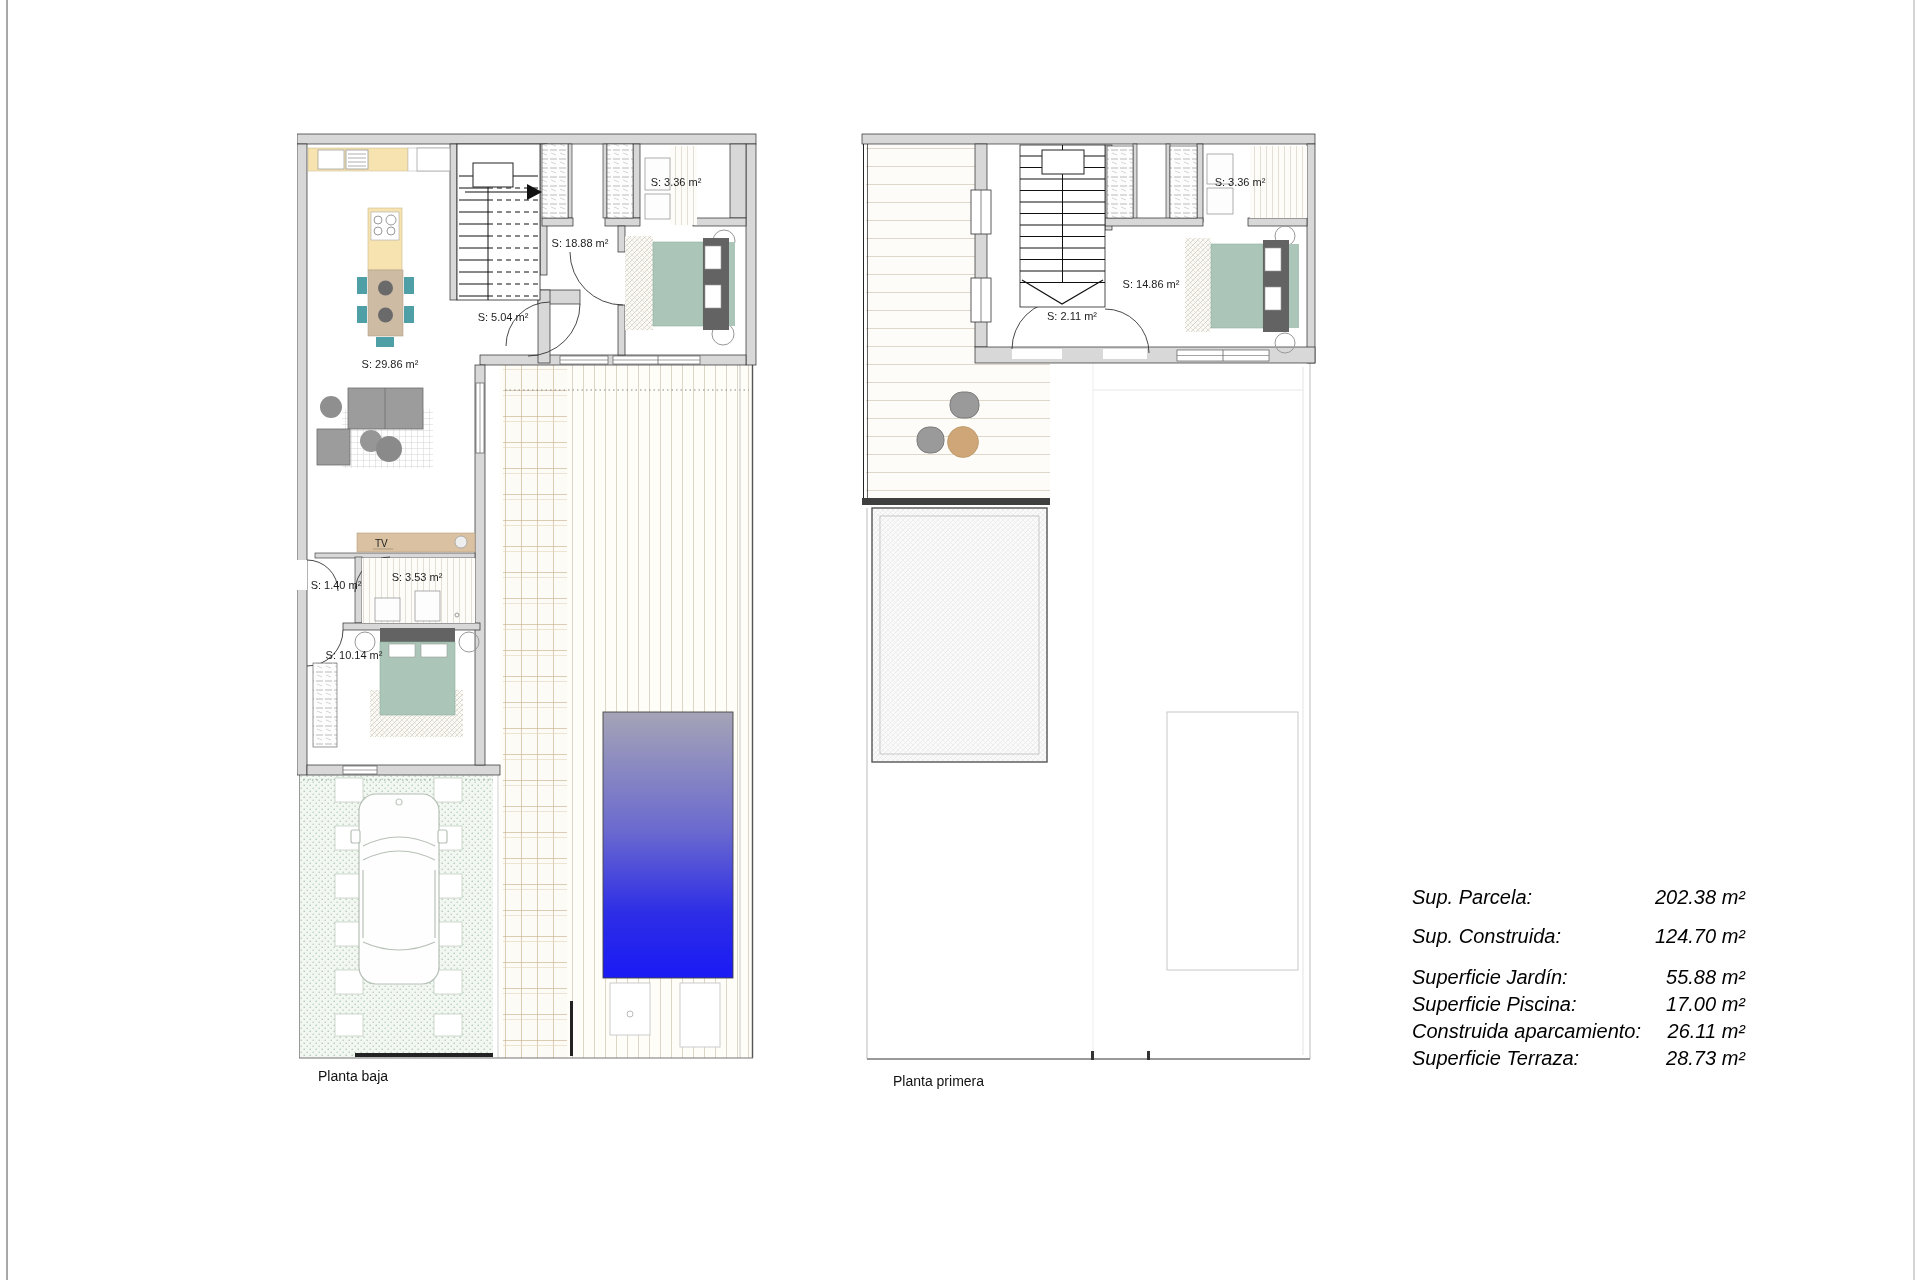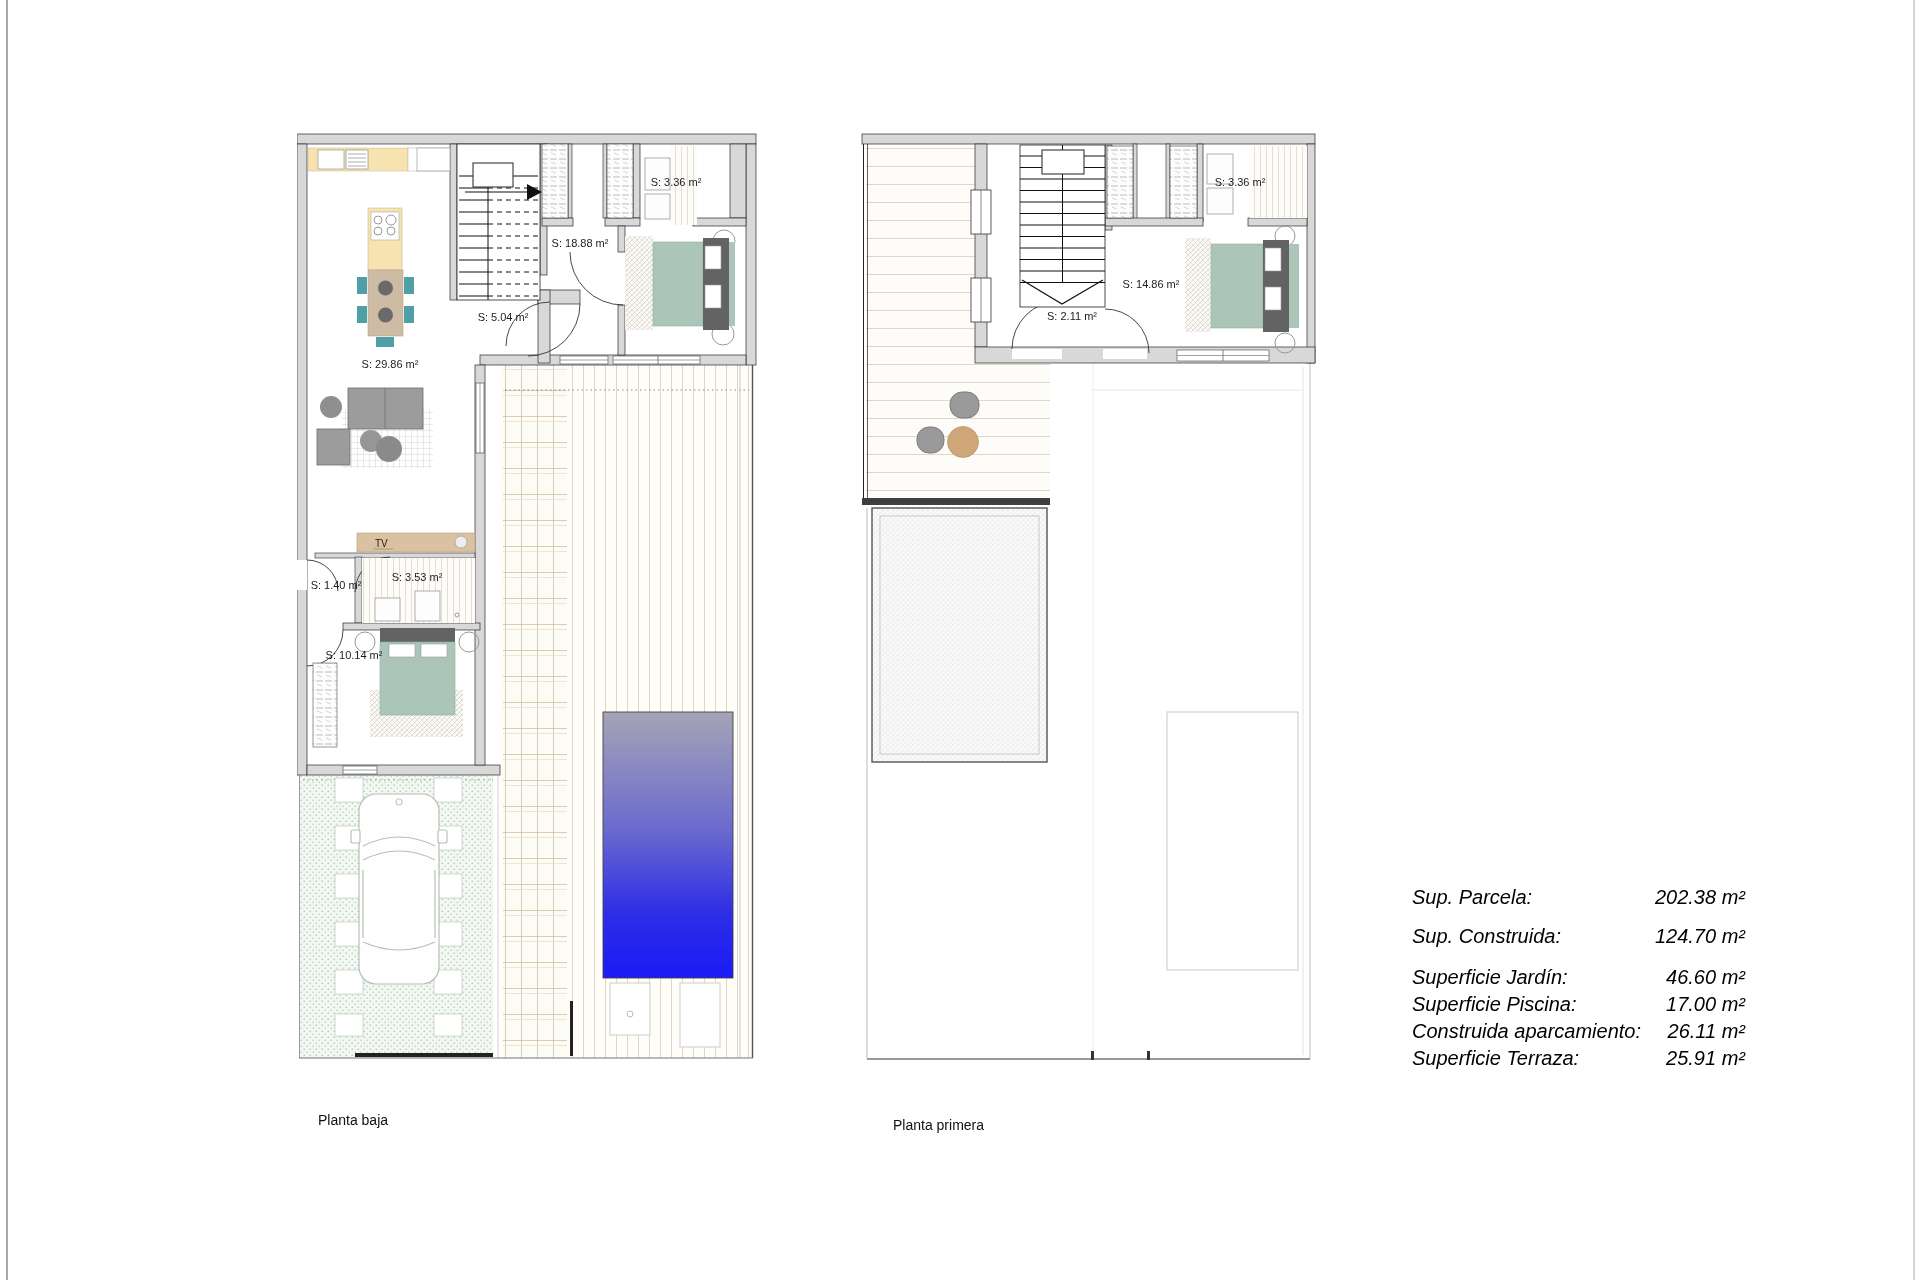--- a/index.html
+++ b/index.html
@@ -1,21 +1,21 @@
 <!DOCTYPE html>
 <html><head>
 <meta charset="utf-8">
 <style>
   html,body{margin:0;padding:0;background:#ffffff;}
   #sheet{position:relative;width:1920px;height:1280px;background:#fff;overflow:hidden;
          font-family:"Liberation Sans",sans-serif;}
   .edge{position:absolute;top:0;height:1280px;}
   svg text{font-family:"Liberation Sans",sans-serif;fill:#1c1c1c;}
   .roomlbl{font-size:11px;}
-  .caption{position:absolute;font-size:14px;color:#111;margin-top:44px;}
+  .caption{position:absolute;font-size:14px;color:#111;}
   .w{fill:#d8d8d8;stroke:#2a2a2a;stroke-width:0.7;}
   .thinw{fill:#d8d8d8;stroke:#2a2a2a;stroke-width:0.6;}
   .win{fill:#ffffff;stroke:#444;stroke-width:0.6;}
   .arc{fill:none;stroke:#333;stroke-width:0.9;}
   .furn{fill:#fdfdfd;stroke:#999;stroke-width:0.8;}
   .summary-row{position:absolute;left:1412px;width:333px;display:flex;
                justify-content:space-between;font-size:20px;color:#000;height:24px;font-style:italic;}
   .summary-row .lab{white-space:nowrap;}
   .summary-row .val{white-space:nowrap;text-align:right;}
 </style>
@@ -428,29 +428,29 @@
     <div class="summary-row" style="top:886px">
       <span class="lab">Sup. Parcela:</span>
       <span class="val">202.38 m²</span>
     </div>
     <div class="summary-row" style="top:925px">
       <span class="lab">Sup. Construida:</span>
       <span class="val">124.70 m²</span>
     </div>
     <div class="summary-row" style="top:966px">
       <span class="lab">Superficie Jardín:</span>
-      <span class="val">46.60 m²</span>
+      <span class="val">55.88 m²</span>
     </div>
     <div class="summary-row" style="top:993px">
       <span class="lab">Superficie Piscina:</span>
       <span class="val">17.00 m²</span>
     </div>
     <div class="summary-row" style="top:1020px">
       <span class="lab">Construida aparcamiento:</span>
       <span class="val">26.11 m²</span>
     </div>
     <div class="summary-row" style="top:1047px">
       <span class="lab">Superficie Terraza:</span>
-      <span class="val">25.91 m²</span>
+      <span class="val">28.73 m²</span>
     </div>
   </div>
 
 </div>
 
 </body></html>

